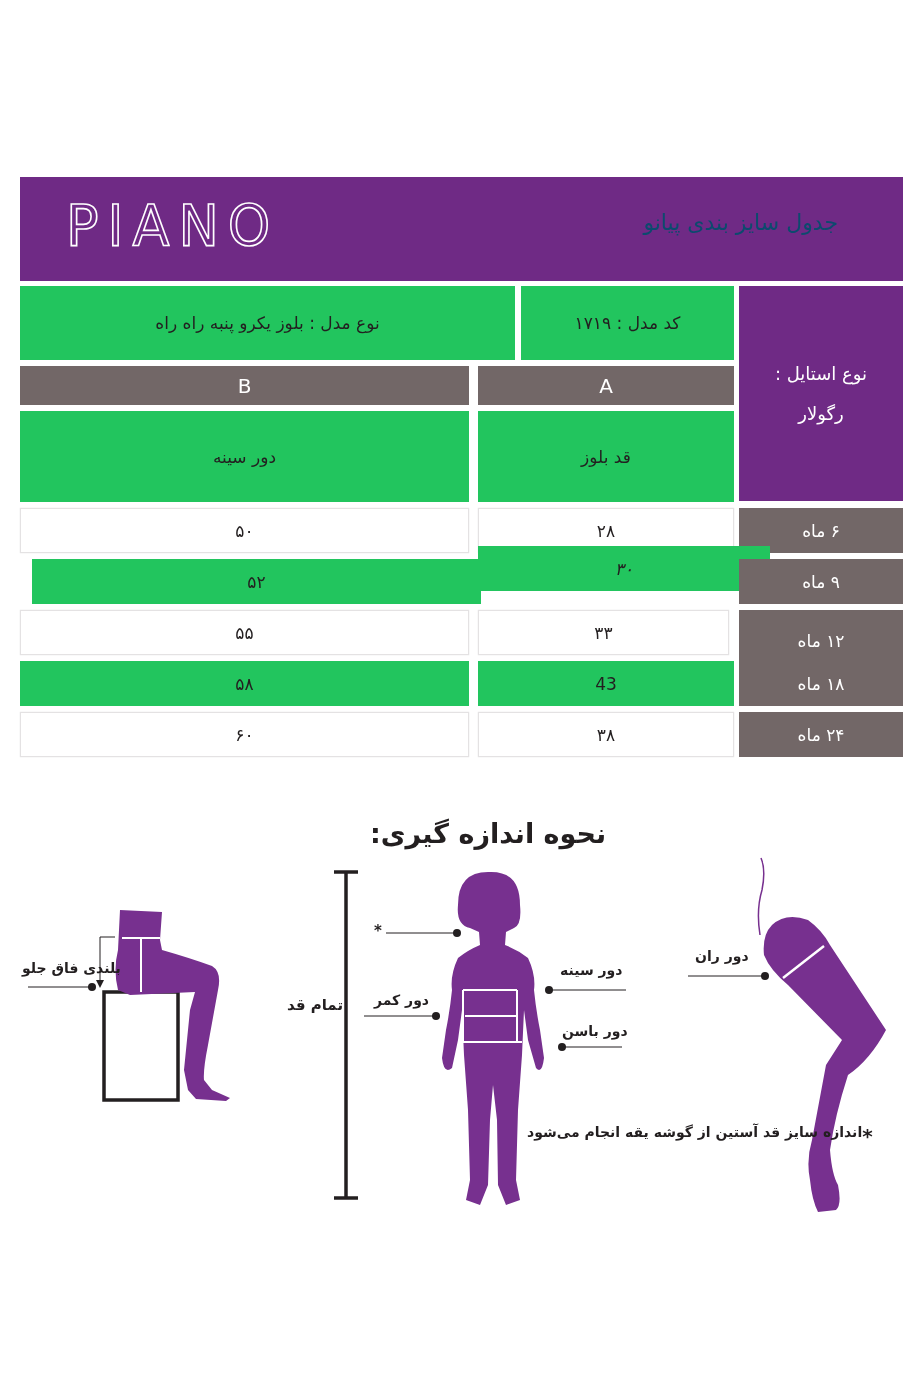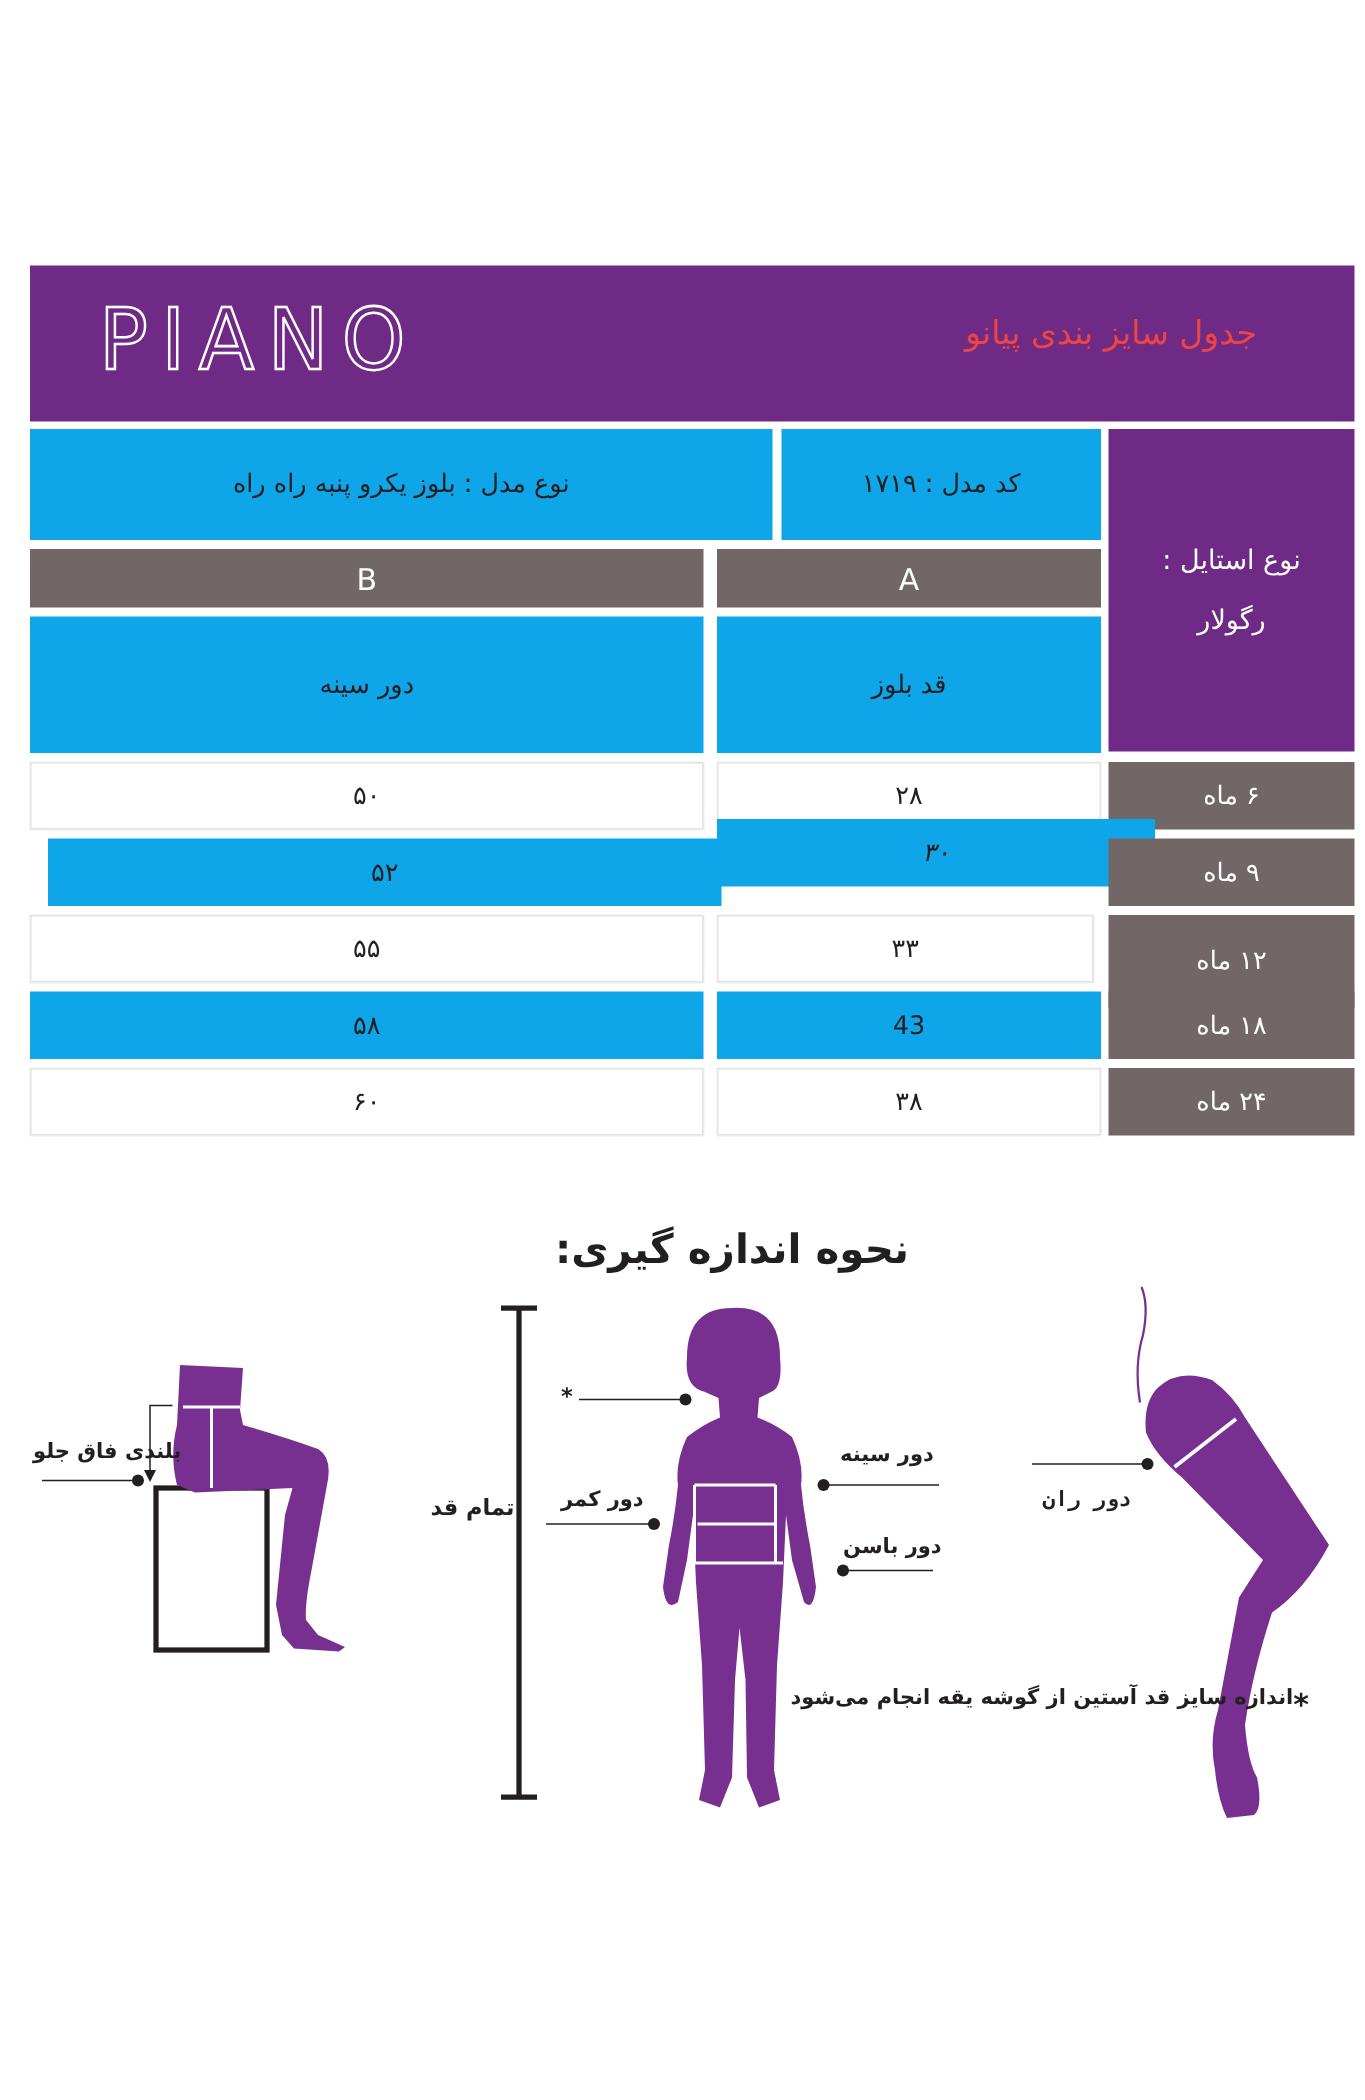--- a/index.html
+++ b/index.html
@@ -5,23 +5,23 @@
   * { box-sizing: border-box; margin: 0; padding: 0; }
   html, body { width: 910px; height: 1400px; background: #ffffff; overflow: hidden; }
   body { position: relative; font-family: "DejaVu Sans", sans-serif; color: #231f20; }
 
   .abs { position: absolute; }
   .cell { position: absolute; display: flex; align-items: center; justify-content: center; text-align: center; }
 
   .header { left: 20px; top: 177px; width: 883px; height: 104px; background: #6f2a85; }
   .brand { left: 66px; top: 195px; font-family: "DejaVu Sans", sans-serif; font-weight: 200; font-size: 54px; letter-spacing: 9px; color: #ffffff; -webkit-text-stroke: 0; font-weight: normal; transform: scaleY(1.05); }
   .brand span { color: transparent; -webkit-text-stroke: 1.6px #ffffff; }
-  .title { right: 72px; top: 210px; font-size: 22px; color: #ef4444; direction: rtl; }
+  .title { right: 72px; top: 210px; font-size: 22px; color: #0c4a6e; direction: rtl; }
 
-  .grey { background: #0ea5e9; }
+  .grey { background: #22c55e; }
   .white { background: #ffffff; border: 1px solid #e4e2e3; box-shadow: 0 0 1px #ddd; }
   .taupe { background: #726767; color: #ffffff; }
   .purple { background: #6f2a85; color: #ffffff; }
 
   .t-rtl { direction: rtl; }
   .txt18 { font-size: 17px; }
   .txt20 { font-size: 20px; }
 
   .howto-title { left: 370px; top: 818px; font-size: 27px; font-weight: bold; direction: rtl; color: #231f20; }
 
@@ -162,17 +162,17 @@
     <circle cx="765" cy="976" r="4" fill="#231f20"></circle>
   </g>
 </svg>
 
 <div class="lbl" style="left:22px; top:960px;">بلندی فاق جلو</div>
 <div class="lbl" style="left:287px; top:996px; font-size:15px;">تمام قد</div>
 <div class="lbl" style="left:374px; top:922px; font-size:15px;">*</div>
 <div class="lbl" style="left:560px; top:962px;">دور سینه</div>
 <div class="lbl" style="left:374px; top:992px;">دور کمر</div>
 <div class="lbl" style="left:562px; top:1023px;">دور باسن</div>
-<div class="lbl" style="left:695px; top:992px;font-family:Liberation Mono, monospace;">دور ران</div>
+<div class="lbl" style="left:695px; top:948px;">دور ران</div>
 
 <div class="note" style="left:527px; top:1124px;">
   <span style="font-size:20px; vertical-align:top;">*</span><span>اندازه سایز قد آستین از گوشه یقه انجام می‌شود</span>
 </div>
 
 </body></html>

